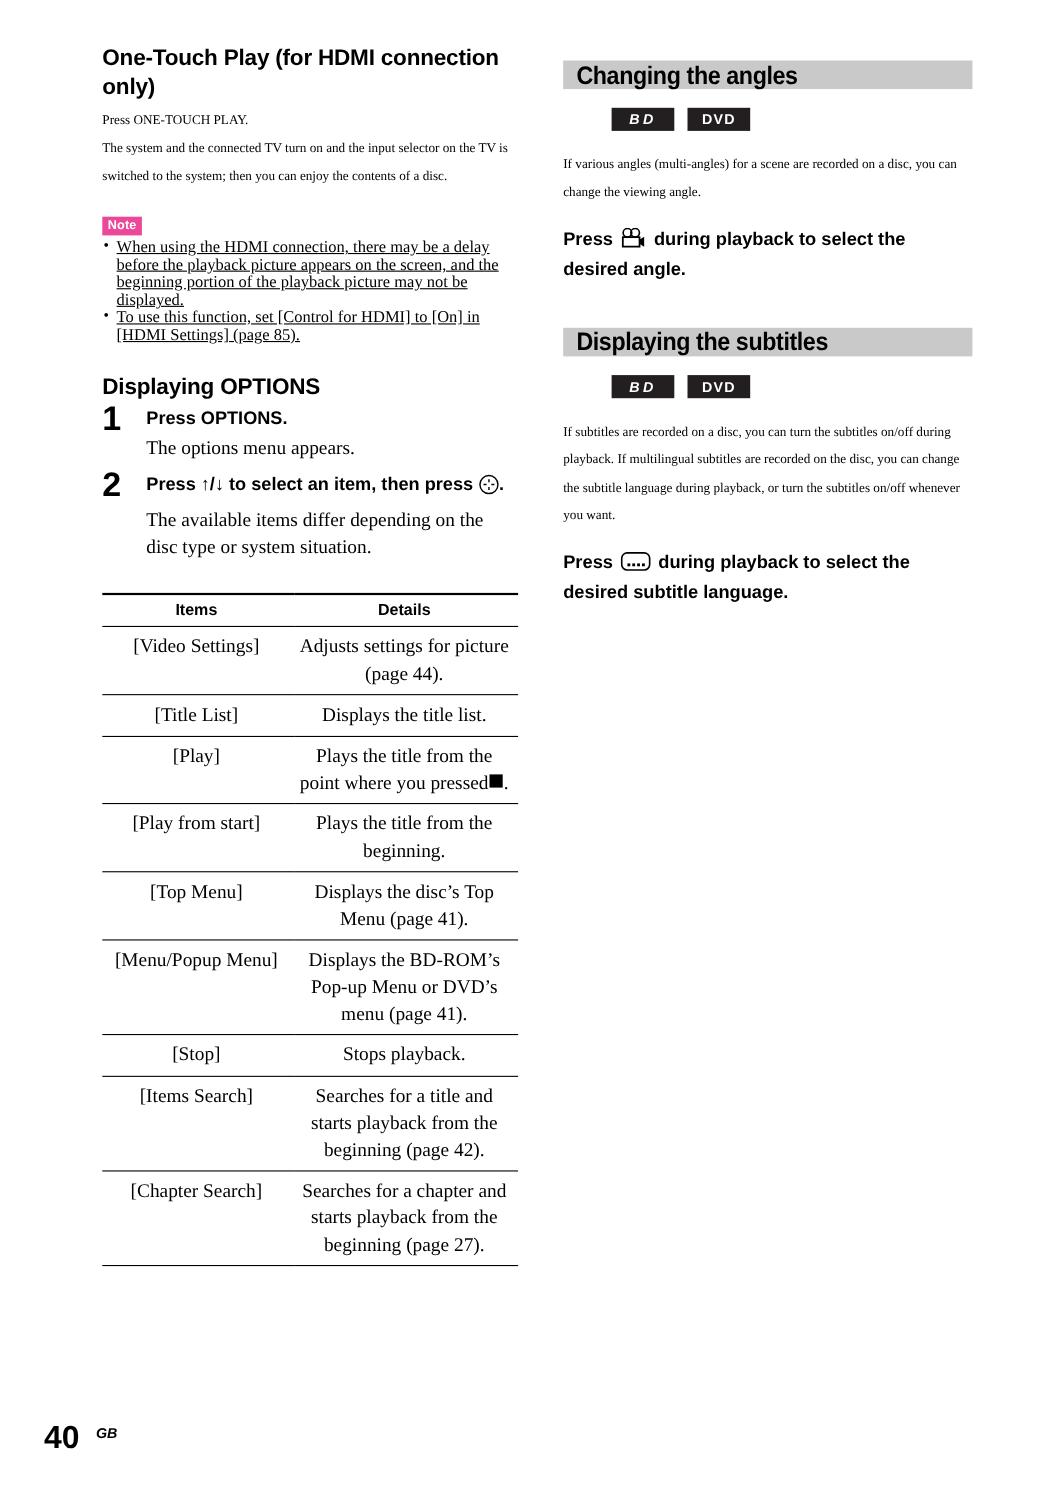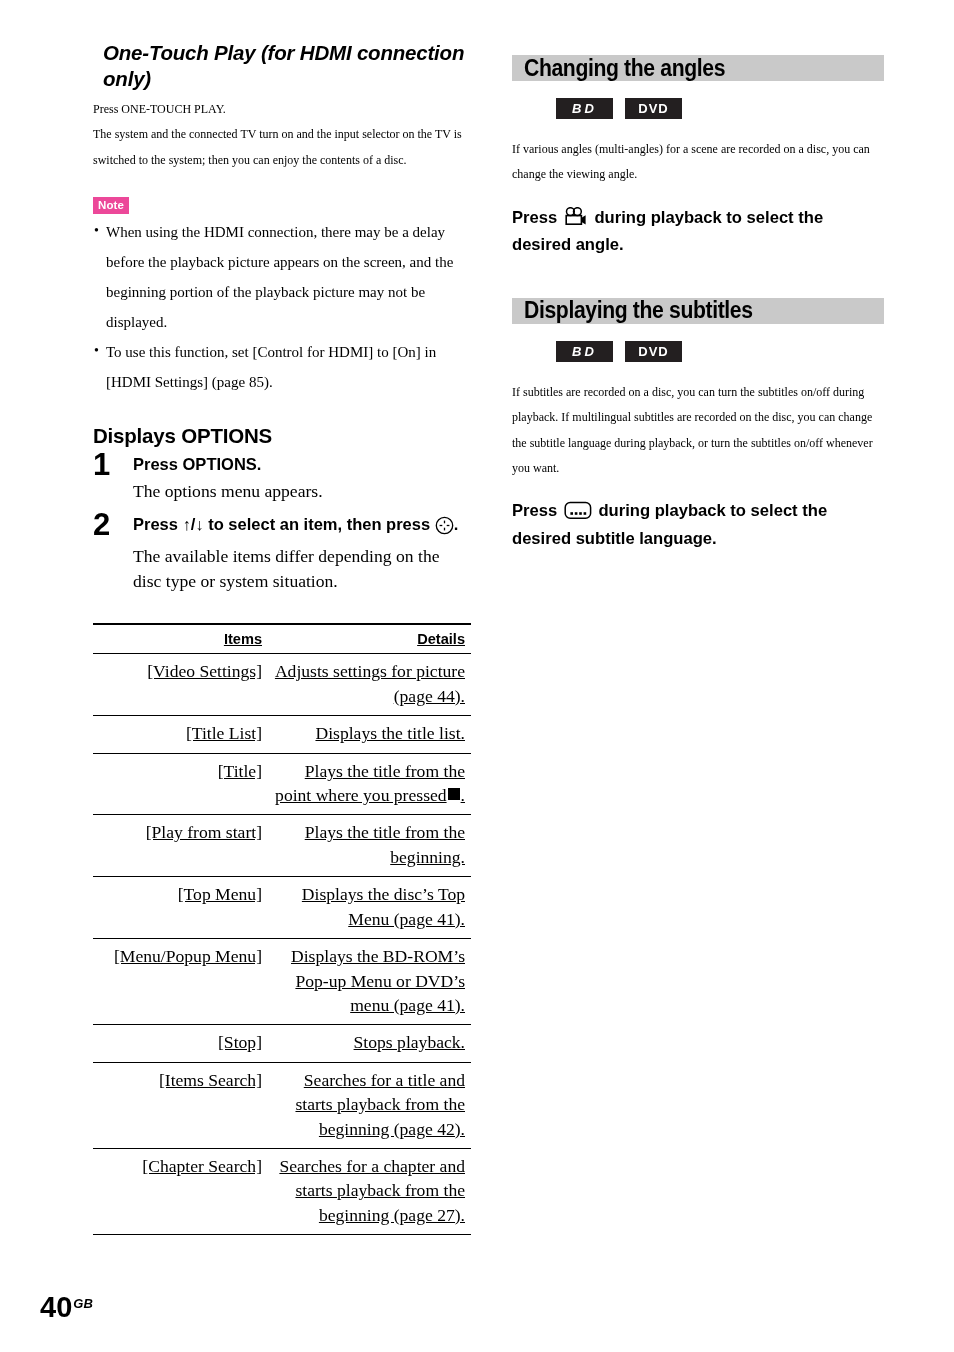--- a/index.html
+++ b/index.html
@@ -32,22 +32,21 @@
     width: 372px;
   }
 
   
   h2.sub-head {
     font-family: "Liberation Sans", sans-serif;
     font-weight: bold;
     font-size: 20.5px;
     line-height: 26px;
     letter-spacing: -0.2px;
-    margin: 0 0 5px 10px;
-    font-style: italic;
+    margin: 0 0 5px 0;
   }
   h2.sub-head-2 {
     font-family: "Liberation Sans", sans-serif;
     font-weight: bold;
     font-size: 20.5px;
     line-height: 26px;
     letter-spacing: -0.2px;
     margin: 26px 0 4px 0;
   }
 
@@ -89,21 +88,22 @@
     line-height: 15px;
     padding: 1px 5px 1px 5px;
     margin: 24px 0 3px 0;
     letter-spacing: 0.1px;
   }
   ul.note-list {
     list-style: none;
     margin: 0;
     padding: 0;
     font-size: 15px;
-    line-height: 30px;
+    line-height: 16px;
+    text-decoration: underline;
   }
   ul.note-list li {
     position: relative;
     padding-left: 13px;
     margin-bottom: 0px;
   }
   ul.note-list li::before {
     content: "\2022";
     position: absolute;
     left: 1px;
@@ -141,24 +141,23 @@
 
   
   table.options {
     border-collapse: collapse;
     width: 378px;
     margin-top: 29px;
     table-layout: fixed;
   }
   table.options th,
   table.options td {
-    text-align: right;
+    text-align: center;
     vertical-align: top;
     padding: 5px 6px 7px 2px;
-    text-decoration: underline;
   }
   table.options thead th {
     font-family: "Liberation Sans", sans-serif;
     font-weight: bold;
     font-size: 14.6px;
     line-height: 20px;
     border-top: 2.4px solid #000;
     border-bottom: 1.2px solid #000;
     padding-top: 4px;
     padding-bottom: 4px;
@@ -230,21 +229,21 @@
     font-family: "Liberation Sans", sans-serif;
     font-weight: bold;
     font-size: 29px;
     line-height: 30px;
   }
   .page-num sup {
     font-size: 13px;
     font-style: italic;
     font-weight: bold;
     vertical-align: 9px;
-    margin-left: 1px;
+    margin-left: 15px;
   }
 </style>
 </head>
 <body>
 
 <div class="page">
 
   <div class="col-left">
 
     <h2 class="sub-head">One-Touch Play (for HDMI connection only)</h2>
@@ -252,21 +251,21 @@
     <p class="body">Press ONE-TOUCH PLAY.</p>
     <p class="body">The system and the connected TV turn on and the input selector on the TV is switched to the system; then you can enjoy the contents of a disc.</p>
 
     <div class="note-tag">Note</div>
 
     <ul class="note-list">
       <li>When using the HDMI connection, there may be a delay before the playback picture appears on the screen, and the beginning portion of the playback picture may not be displayed.</li>
       <li>To use this function, set [Control for HDMI] to [On] in [HDMI Settings] (page 85).</li>
     </ul>
 
-    <h2 class="sub-head-2">Displays OPTIONS</h2>
+    <h2 class="sub-head-2">Displaying OPTIONS</h2>
 
     
     <div class="step">
       <span class="num">1</span>
       <p class="step-title">Press OPTIONS.</p>
       <p class="step-desc">The options menu appears.</p>
     </div>
 
     
     <div class="step" style="margin-top:8px;">
@@ -301,21 +300,21 @@
       <tbody>
         <tr>
           <td>[Video Settings]</td>
           <td>Adjusts settings for picture (page 44).</td>
         </tr>
         <tr>
           <td>[Title List]</td>
           <td>Displays the title list.</td>
         </tr>
         <tr>
-          <td>[Title]</td>
+          <td>[Play]</td>
           <td><span>Plays the title from the point where you pressed</span><span class="stop-square"></span><span>.</span></td>
         </tr>
         <tr>
           <td>[Play from start]</td>
           <td>Plays the title from the beginning.</td>
         </tr>
         <tr>
           <td>[Top Menu]</td>
           <td>Displays the disc’s Top Menu (page 41).</td>
         </tr>

